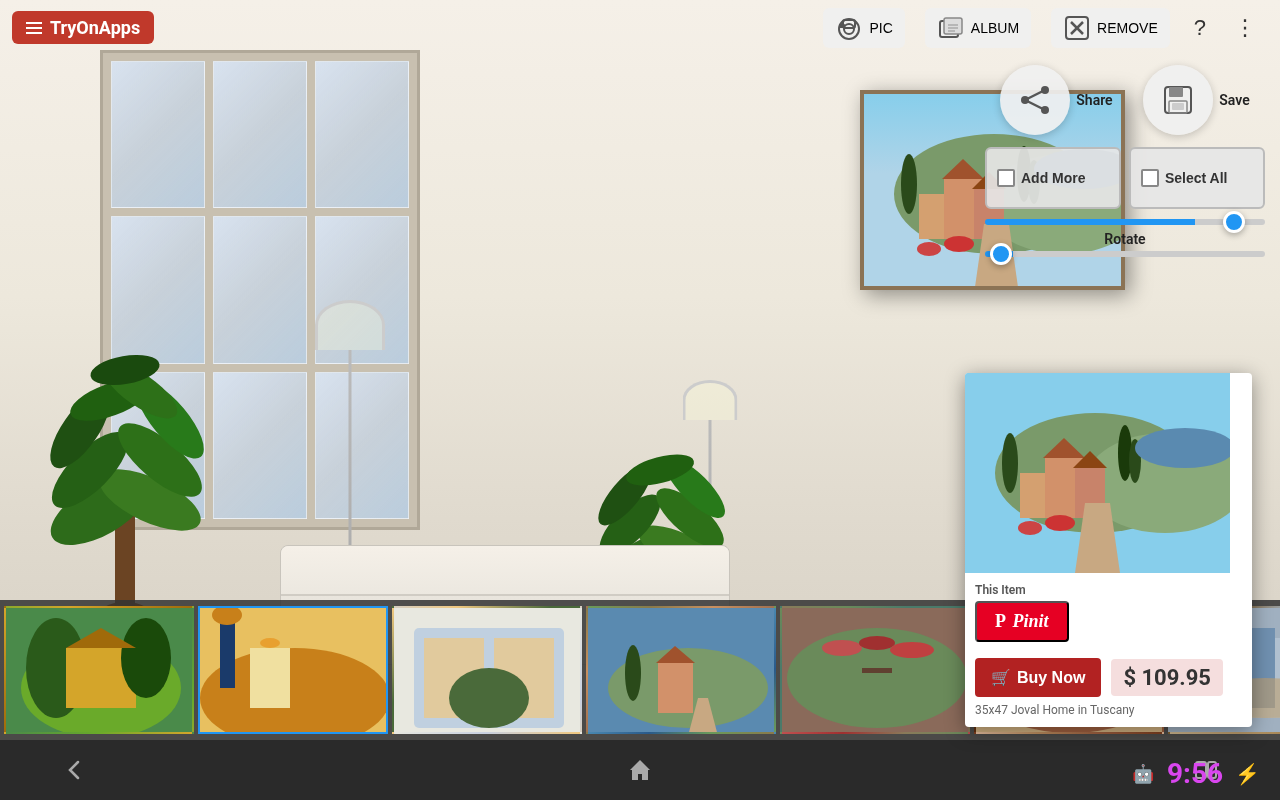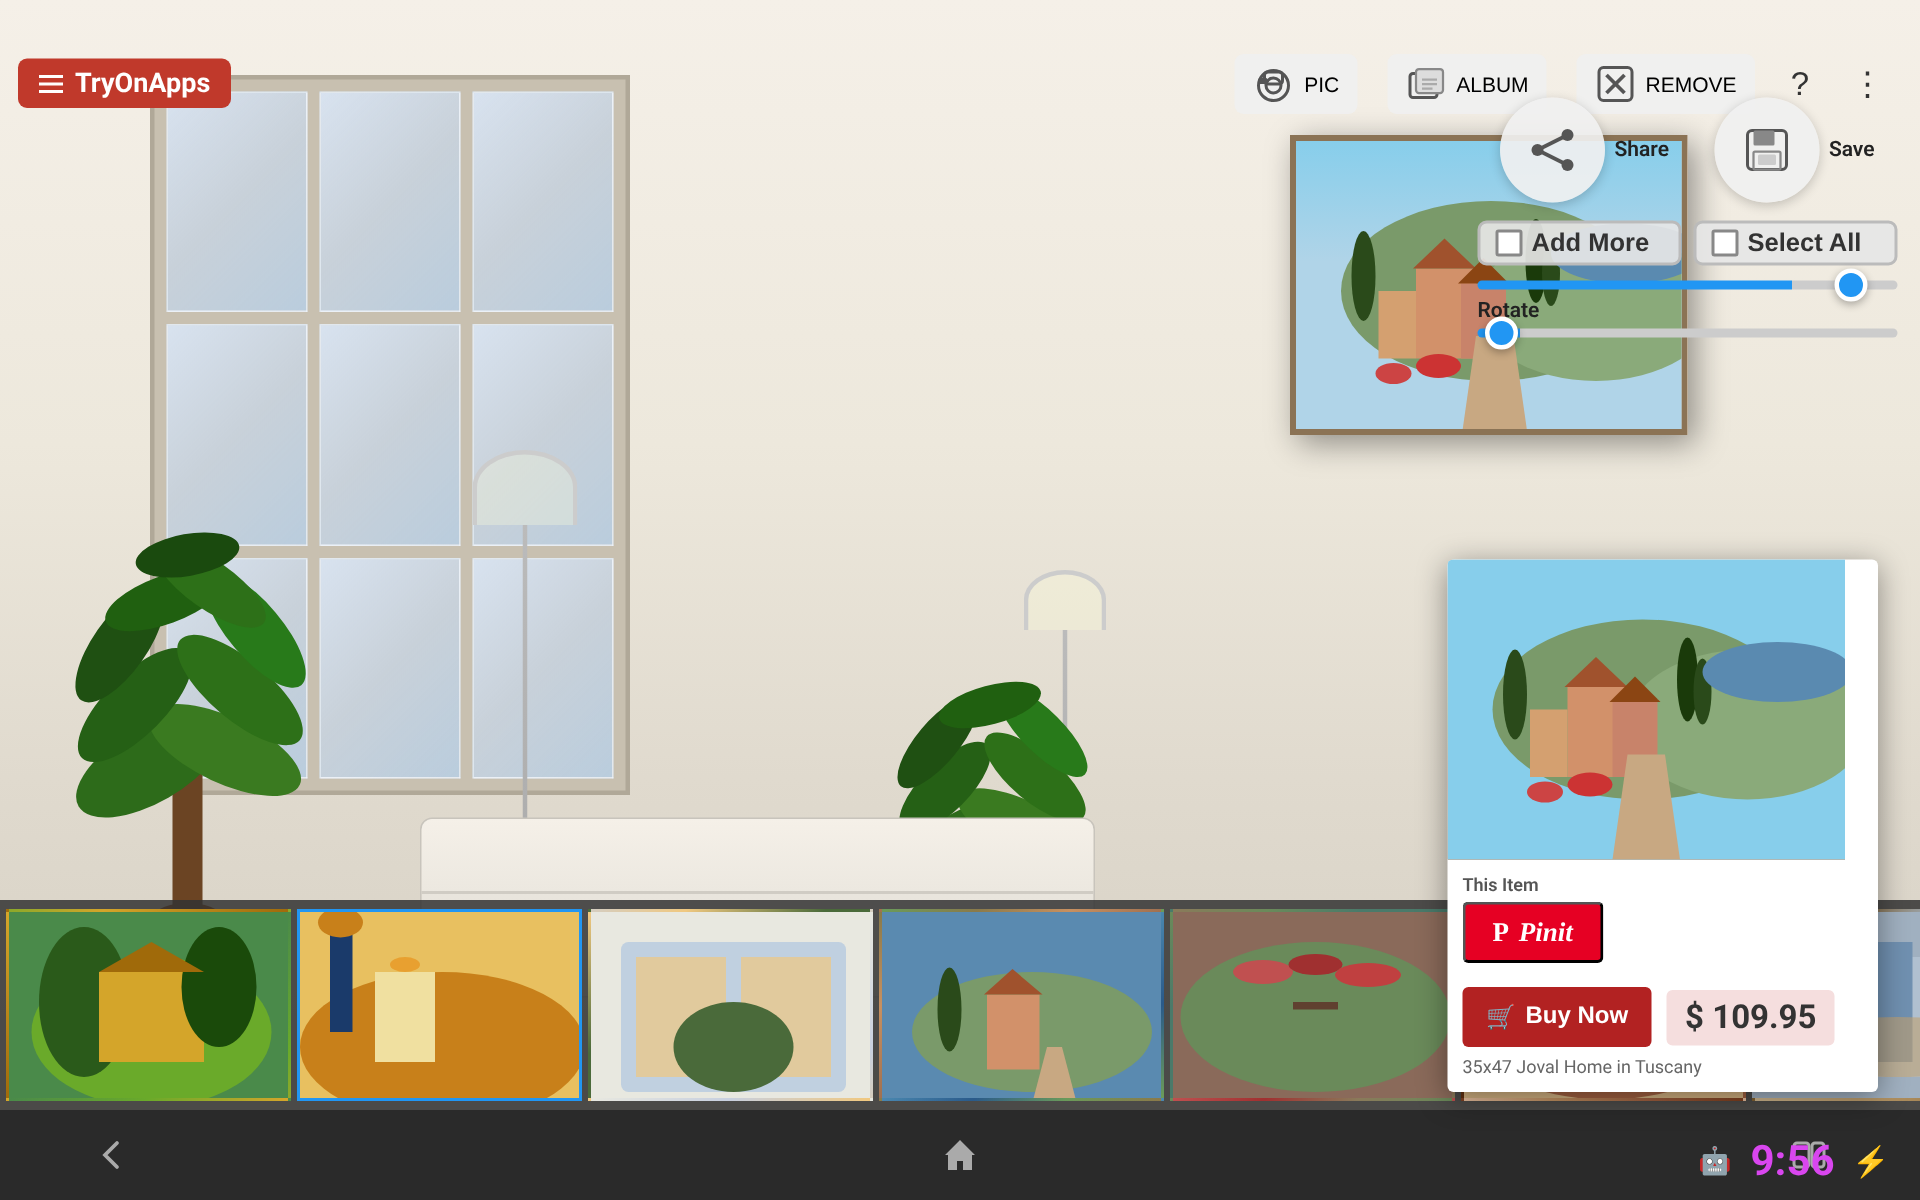--- a/index.html
+++ b/index.html
@@ -77,21 +77,20 @@
 
     
     #topbar {
       position: absolute;
       top: 0; left: 0; right: 0;
       height: 55px;
       background: transparent;
       display: flex;
       align-items: center;
       z-index: 100;
-      margin-top: 28px;
     }
 
     .app-logo {
       background: #c0392b;
       color: white;
       padding: 6px 14px;
       border-radius: 6px;
       font-size: 18px;
       font-weight: bold;
       margin-left: 12px;
@@ -189,22 +188,22 @@
       margin-bottom: 10px;
     }
     .add-select-btn {
       flex: 1;
       display: flex;
       align-items: center;
       gap: 6px;
       background: rgba(230,230,230,0.92);
       border: 2px solid #bbb;
       border-radius: 6px;
-      padding: 3px 10px;
-      font-size: 17px;
+      padding: 20px 10px;
+      font-size: 14px;
       font-weight: 600;
       cursor: pointer;
       color: #333;
     }
     .add-select-btn .checkbox-sq {
       width: 18px;
       height: 18px;
       border: 2px solid #888;
       background: white;
       border-radius: 2px;
@@ -235,20 +234,21 @@
       transform: translateY(-50%);
       width: 22px;
       height: 22px;
       background: #2196F3;
       border-radius: 50%;
       border: 3px solid white;
       box-shadow: 0 2px 6px rgba(0,0,0,0.3);
     }
     .rotate-section {
       margin-bottom: 8px;
+      text-align: center;
     }
     .rotate-track {
       width: 100%;
       height: 6px;
       background: linear-gradient(to right, #2196F3 0%, #2196F3 10%, #ccc 10%);
       border-radius: 3px;
       position: relative;
     }
     .rotate-thumb {
       position: absolute;

